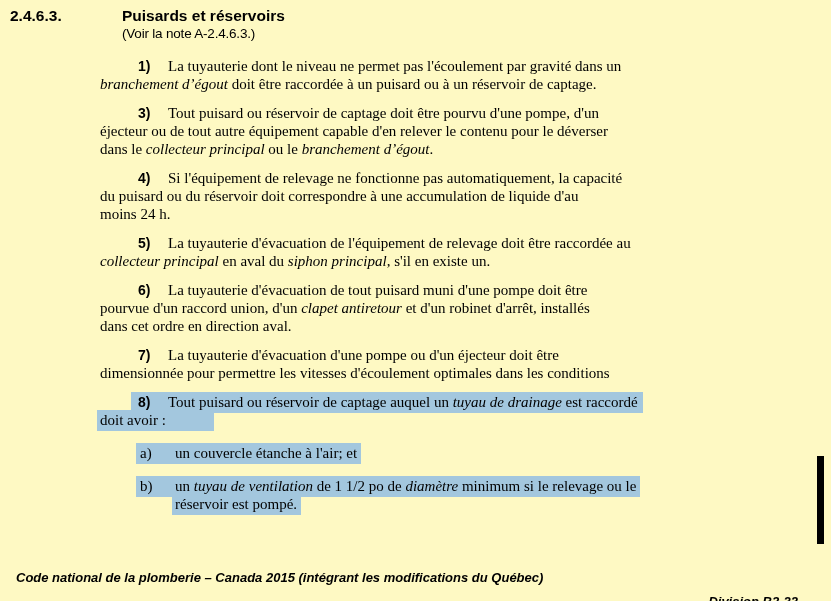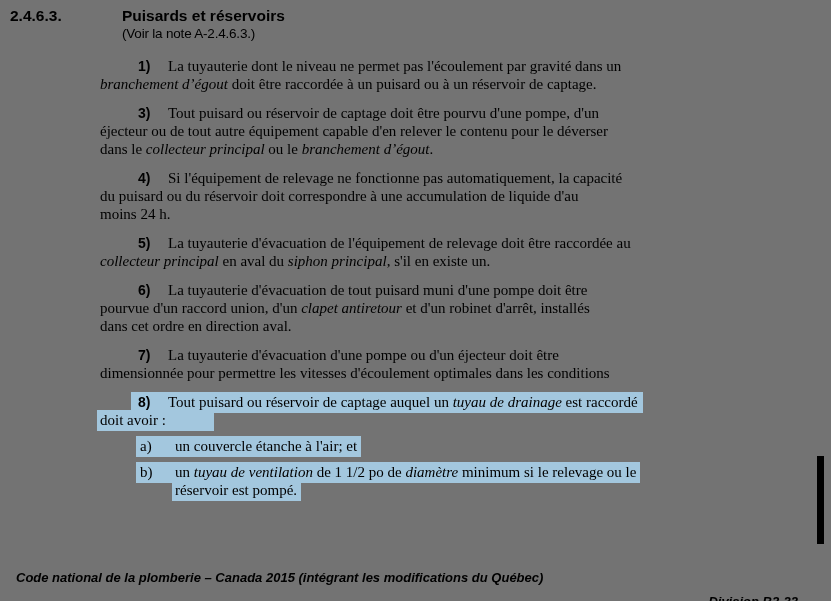--- a/index.html
+++ b/index.html
@@ -1,19 +1,19 @@
 <!DOCTYPE html>
 <html lang="fr" style="--hl: #a3c7de; --bar: #000000;"><head>
 <meta charset="utf-8">
 <style>
   html,body { margin:0; padding:0; }
   .page {
     position: relative;
     width: 831px; height: 601px;
-    background: #737373;
+    background: #fef9c3;
     color: #000000;
     overflow: hidden;
     font-family: "Liberation Serif", serif;
   }
   
   .sec-head { position: absolute; top: 7px; left: 0; width: 100%; }
   .sec-num {
     position: absolute; left: 10px; top: 0;
     font-family: "Liberation Sans", sans-serif;
     font-weight: 700; font-size: 15.5px;
@@ -24,21 +24,21 @@
     font-weight: 700; font-size: 15.5px;
   }
   .sec-note {
     position: absolute; left: 122px; top: 19px;
     font-family: "Liberation Sans", sans-serif;
     font-size: 13.5px; letter-spacing: -0.2px;
   }
   
   .body { position: absolute; left: 100px; top: 46px; width: 660px; }
   .block-item { margin-top: 11px; }
-  .block-sub  { margin-top: 8px; }
+  .block-sub  { margin-top: 15px; }
   .line { line-height: 18px; font-size: 15px; white-space: nowrap; }
   .it { font-style: italic; }
   .num {
     font-family: "Liberation Sans", sans-serif;
     font-weight: 700; font-size: 14px;
     display: inline-block; width: 30px;
   }
   .marker { display: inline-block; width: 35px; }
   
   .fl-item  { margin-left: 31px; padding-left: 7px; }

